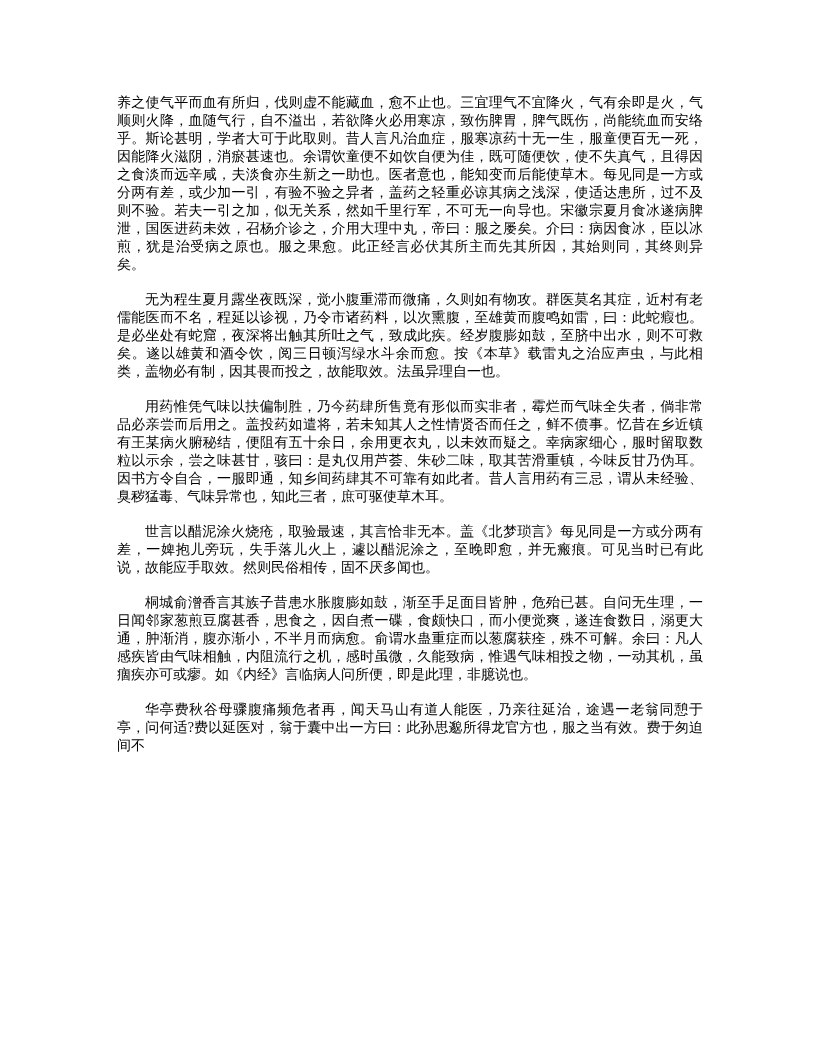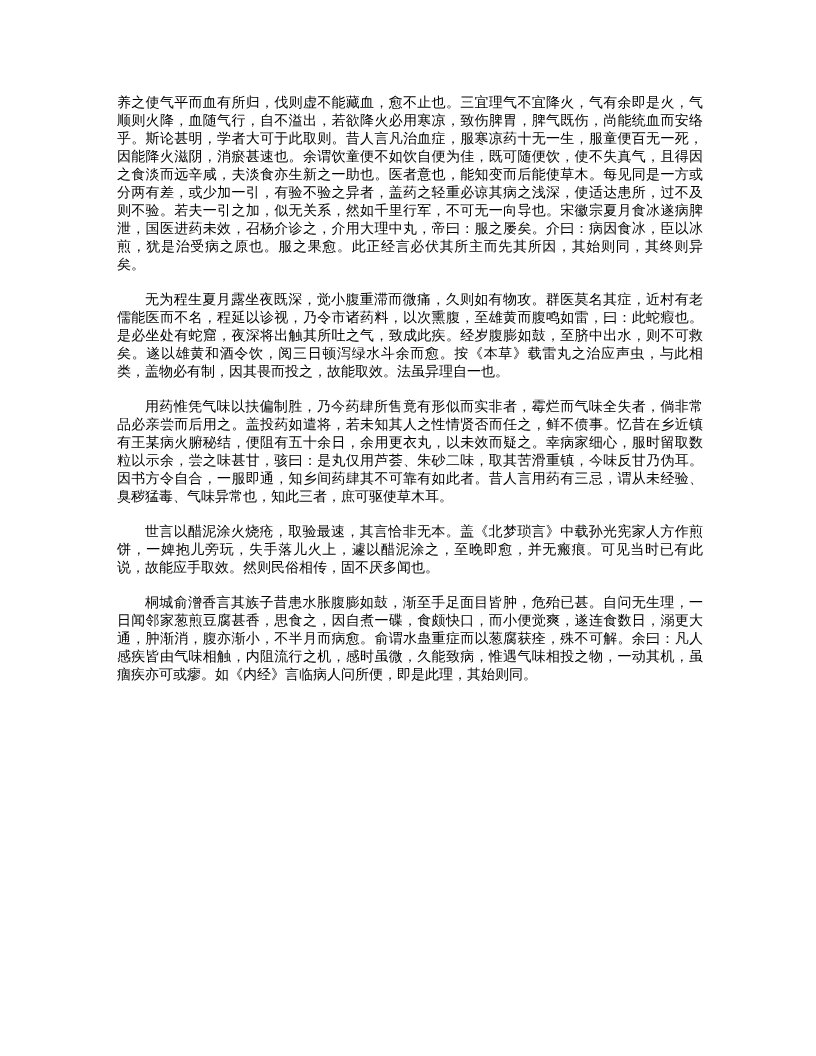--- a/index.html
+++ b/index.html
@@ -34,16 +34,17 @@
   }
 </style>
 </head>
 <body>
 
 <div class="page">
   <div class="text-column">
     <p class="para">养之使气平而血有所归，伐则虚不能藏血，愈不止也。三宜理气不宜降火，气有余即是火，气顺则火降，血随气行，自不溢出，若欲降火必用寒凉，致伤脾胃，脾气既伤，尚能统血而安络乎。斯论甚明，学者大可于此取则。昔人言凡治血症，服寒凉药十无一生，服童便百无一死，因能降火滋阴，消瘀甚速也。余谓饮童便不如饮自便为佳，既可随便饮，使不失真气，且得因之食淡而远辛咸，夫淡食亦生新之一助也。医者意也，能知变而后能使草木。每见同是一方或分两有差，或少加一引，有验不验之异者，盖药之轻重必谅其病之浅深，使适达患所，过不及则不验。若夫一引之加，似无关系，然如千里行军，不可无一向导也。宋徽宗夏月食冰遂病脾泄，国医进药未效，召杨介诊之，介用大理中丸，帝曰：服之屡矣。介曰：病因食冰，臣以冰煎，犹是治受病之原也。服之果愈。此正经言必伏其所主而先其所因，其始则同，其终则异矣。</p>
     <p class="para indent">无为程生夏月露坐夜既深，觉小腹重滞而微痛，久则如有物攻。群医莫名其症，近村有老儒能医而不名，程延以诊视，乃令市诸药料，以次熏腹，至雄黄而腹鸣如雷，曰：此蛇瘕也。是必坐处有蛇窟，夜深将出触其所吐之气，致成此疾。经岁腹膨如鼓，至脐中出水，则不可救矣。遂以雄黄和酒令饮，阅三日顿泻绿水斗余而愈。按《本草》载雷丸之治应声虫，与此相类，盖物必有制，因其畏而投之，故能取效。法虽异理自一也。</p>
     <p class="para indent">用药惟凭气味以扶偏制胜，乃今药肆所售竟有形似而实非者，霉烂而气味全失者，倘非常品必亲尝而后用之。盖投药如遣将，若未知其人之性情贤否而任之，鲜不偾事。忆昔在乡近镇有王某病火腑秘结，便阻有五十余日，余用更衣丸，以未效而疑之。幸病家细心，服时留取数粒以示余，尝之味甚甘，骇曰：是丸仅用芦荟、朱砂二味，取其苦滑重镇，今味反甘乃伪耳。因书方令自合，一服即通，知乡间药肆其不可靠有如此者。昔人言用药有三忌，谓从未经验、臭秽猛毒、气味异常也，知此三者，庶可驱使草木耳。</p>
-    <p class="para indent">世言以醋泥涂火烧疮，取验最速，其言恰非无本。盖《北梦琐言》中载孙光宪家人方作煎饼，一婢抱儿旁玩，失手落儿火上，遽以醋泥涂之，至晚即愈，并无瘢痕。可见当时已有此说，故能应手取效。然则民俗相传，固不厌多闻也。</p>
-    <p class="para indent">桐城俞潧香言其族子昔患水胀腹膨如鼓，渐至手足面目皆肿，危殆已甚。自问无生理，一日闻邻家葱煎豆腐甚香，思食之，因自煮一碟，食颇快口，而小便觉爽，遂连食数日，溺更大通，肿渐消，腹亦渐小，不半月而病愈。俞谓水蛊重症而以葱腐获痊，殊不可解。余曰：凡人感疾皆由气味相触，内阻流行之机，感时虽微，久能致病，惟遇气味相投之物，一动其机，虽痼疾亦可或瘳。如《内经》言临病人问所便，即是此理，其始则同。</p>
+    <p class="para indent">世言以醋泥涂火烧疮，取验最速，其言恰非无本。盖《北梦琐言》每见同是一方或分两有差，一婢抱儿旁玩，失手落儿火上，遽以醋泥涂之，至晚即愈，并无瘢痕。可见当时已有此说，故能应手取效。然则民俗相传，固不厌多闻也。</p>
+    <p class="para indent">桐城俞潧香言其族子昔患水胀腹膨如鼓，渐至手足面目皆肿，危殆已甚。自问无生理，一日闻邻家葱煎豆腐甚香，思食之，因自煮一碟，食颇快口，而小便觉爽，遂连食数日，溺更大通，肿渐消，腹亦渐小，不半月而病愈。俞谓水蛊重症而以葱腐获痊，殊不可解。余曰：凡人感疾皆由气味相触，内阻流行之机，感时虽微，久能致病，惟遇气味相投之物，一动其机，虽痼疾亦可或瘳。如《内经》言临病人问所便，即是此理，非臆说也。</p>
+    <p class="para indent">华亭费秋谷母骤腹痛频危者再，闻天马山有道人能医，乃亲往延治，途遇一老翁同憩于亭，问何适?费以延医对，翁于囊中出一方曰：此孙思邈所得龙官方也，服之当有效。费于匆迫间不</p>
   </div>
 </div>
 
 </body></html>

